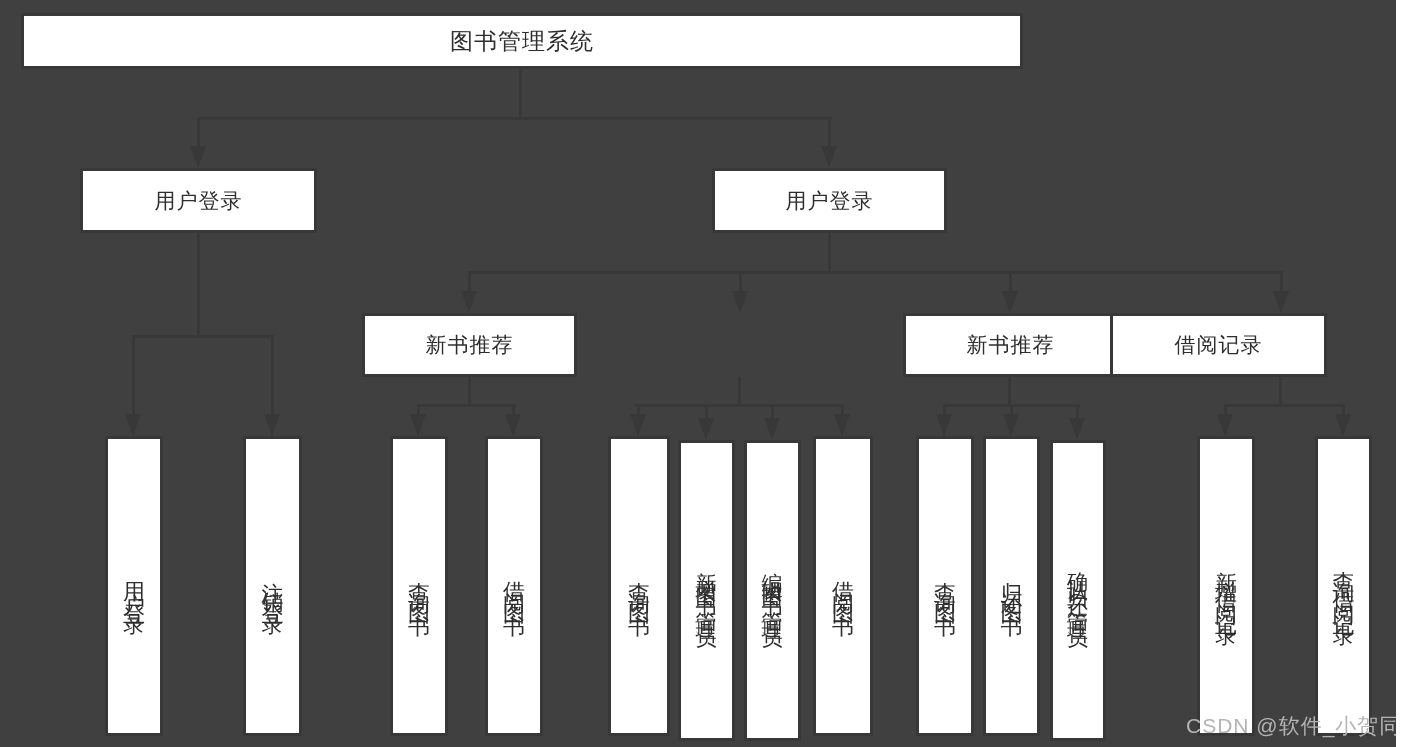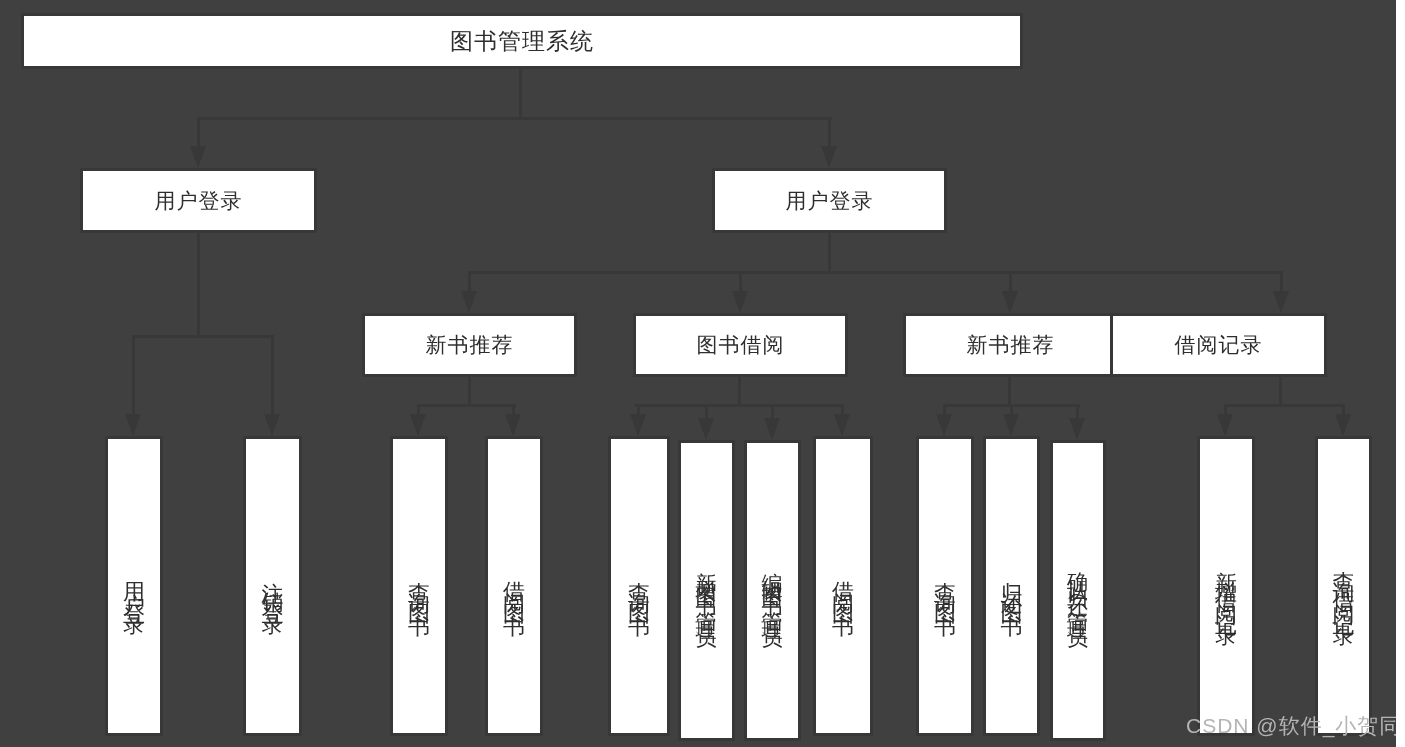--- a/index.html
+++ b/index.html
@@ -59,23 +59,20 @@
   </div>
 
   <div class="node h" style="left:712px;top:168px;width:235px;height:65px">
     <span>用户登录</span>
   </div>
 
   <div class="node h" style="left:362px;top:313px;width:215px;height:64px">
     <span>新书推荐</span>
   </div>
 
-  <div class="node h" style="left:633px;top:313px;width:215px;height:64px">
-    <span>图书借阅</span>
-  </div>
 
   <div class="node h" style="left:903px;top:313px;width:215px;height:64px">
     <span>新书推荐</span>
   </div>
 
   <div class="node h" style="left:1110px;top:313px;width:217px;height:64px">
     <span>借阅记录</span>
   </div>
 
   <div class="node v" style="left:105px;top:436px;width:58px;height:300px">

